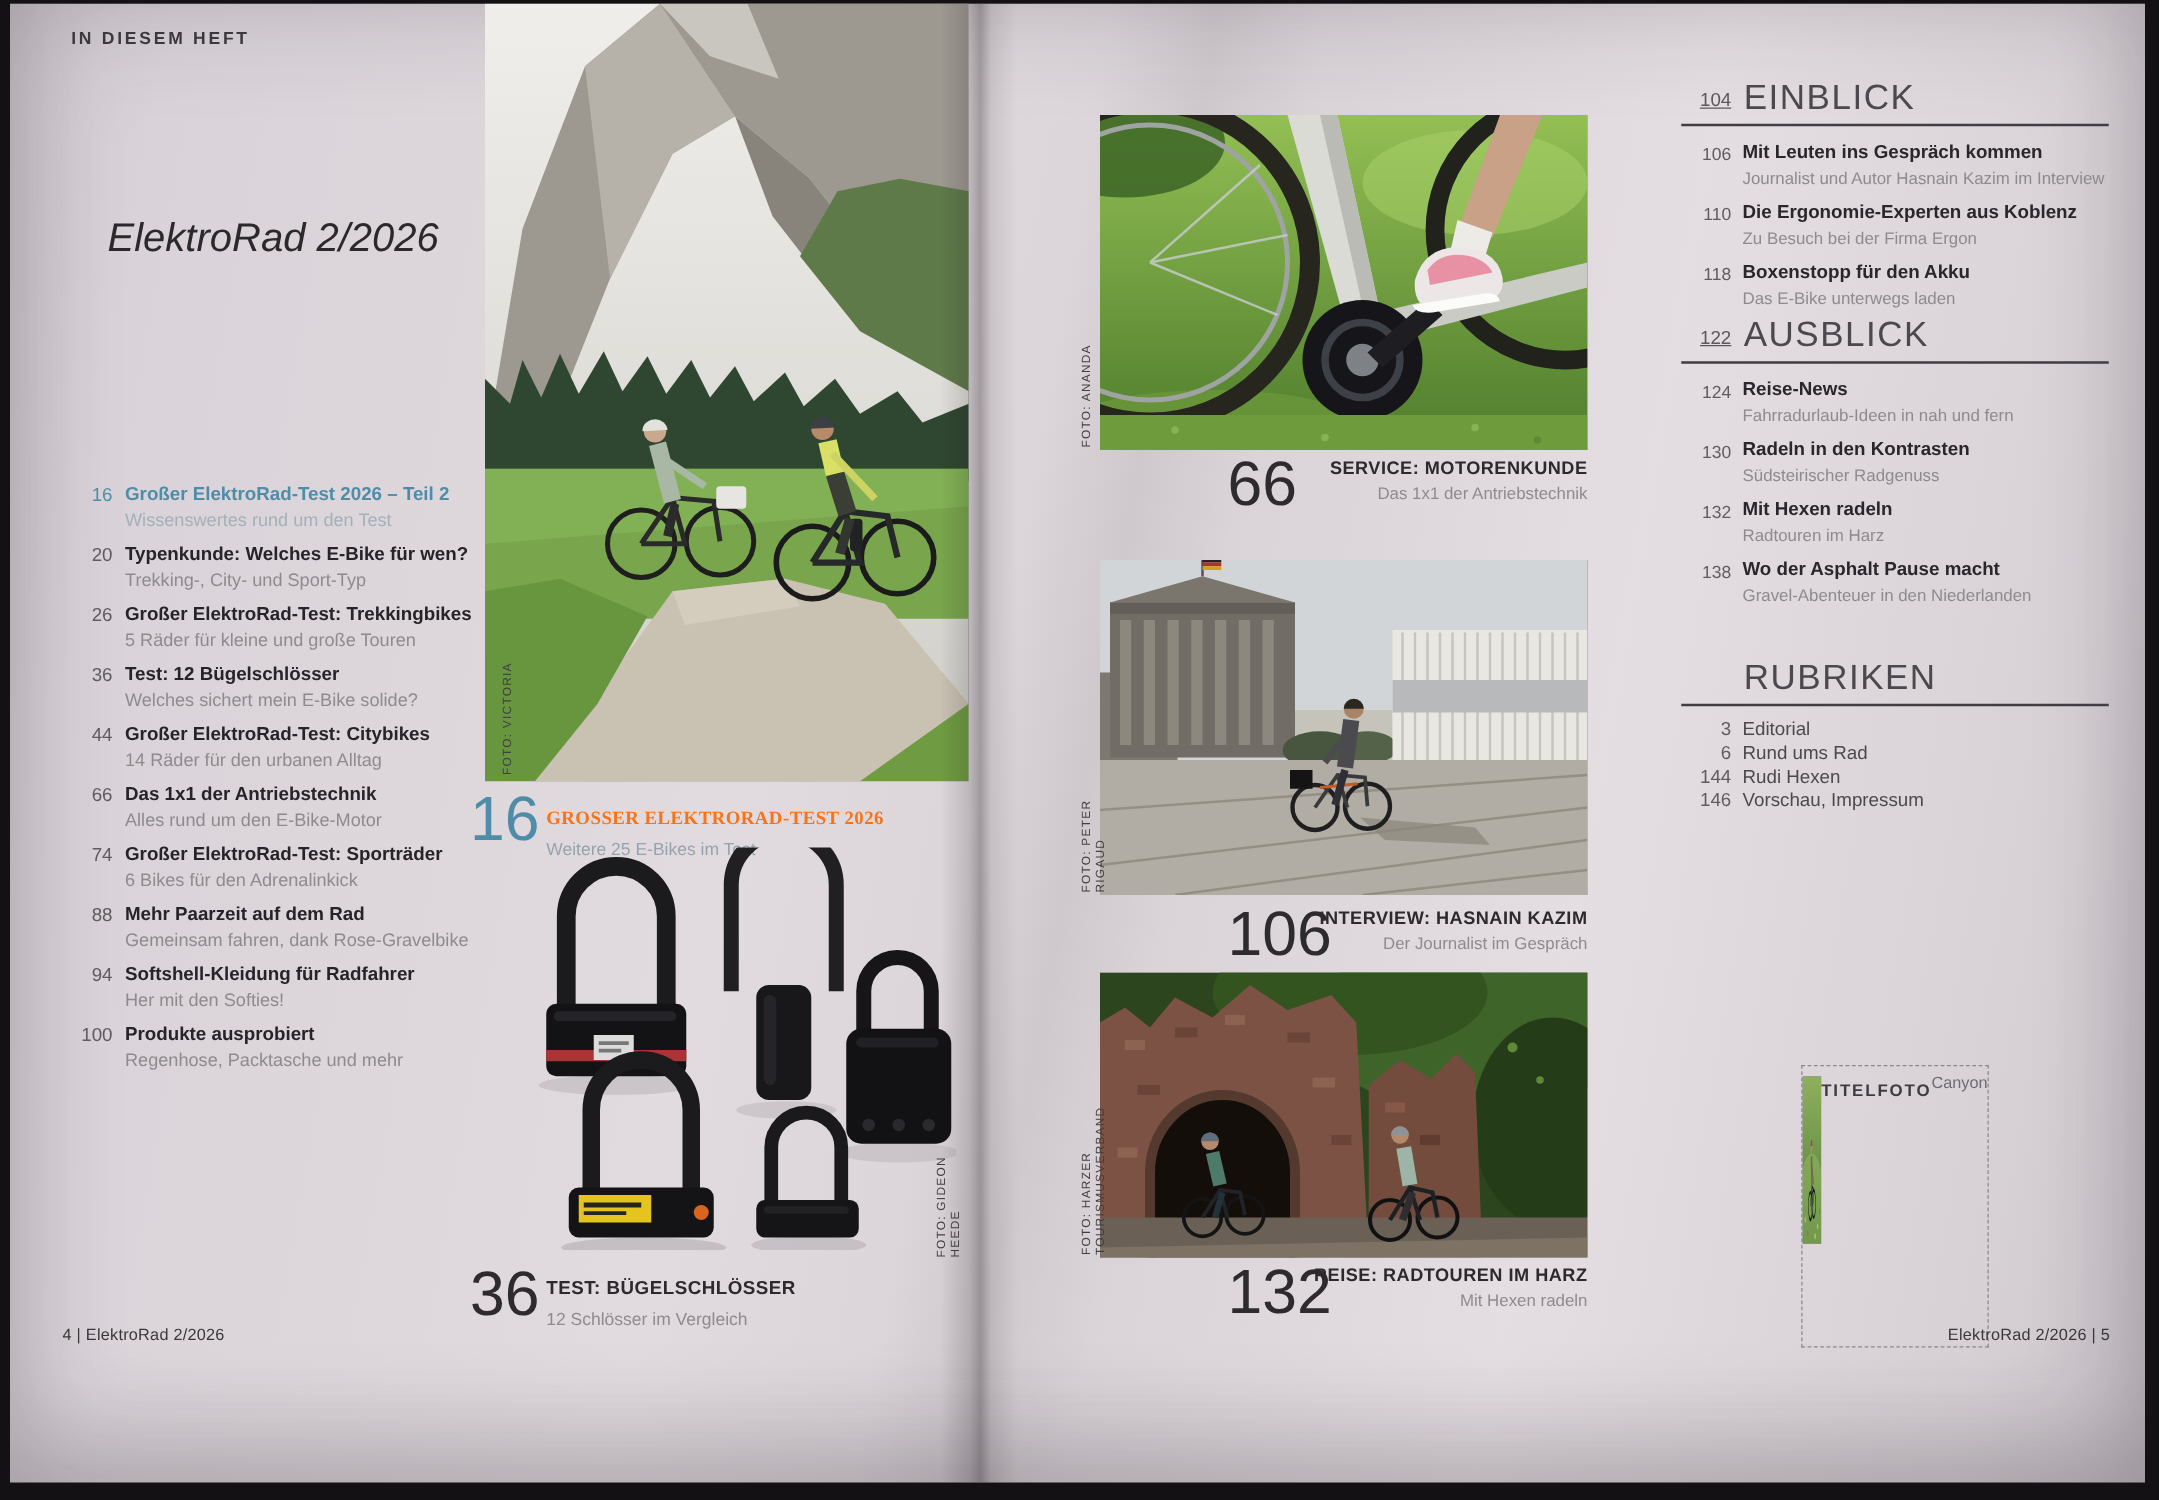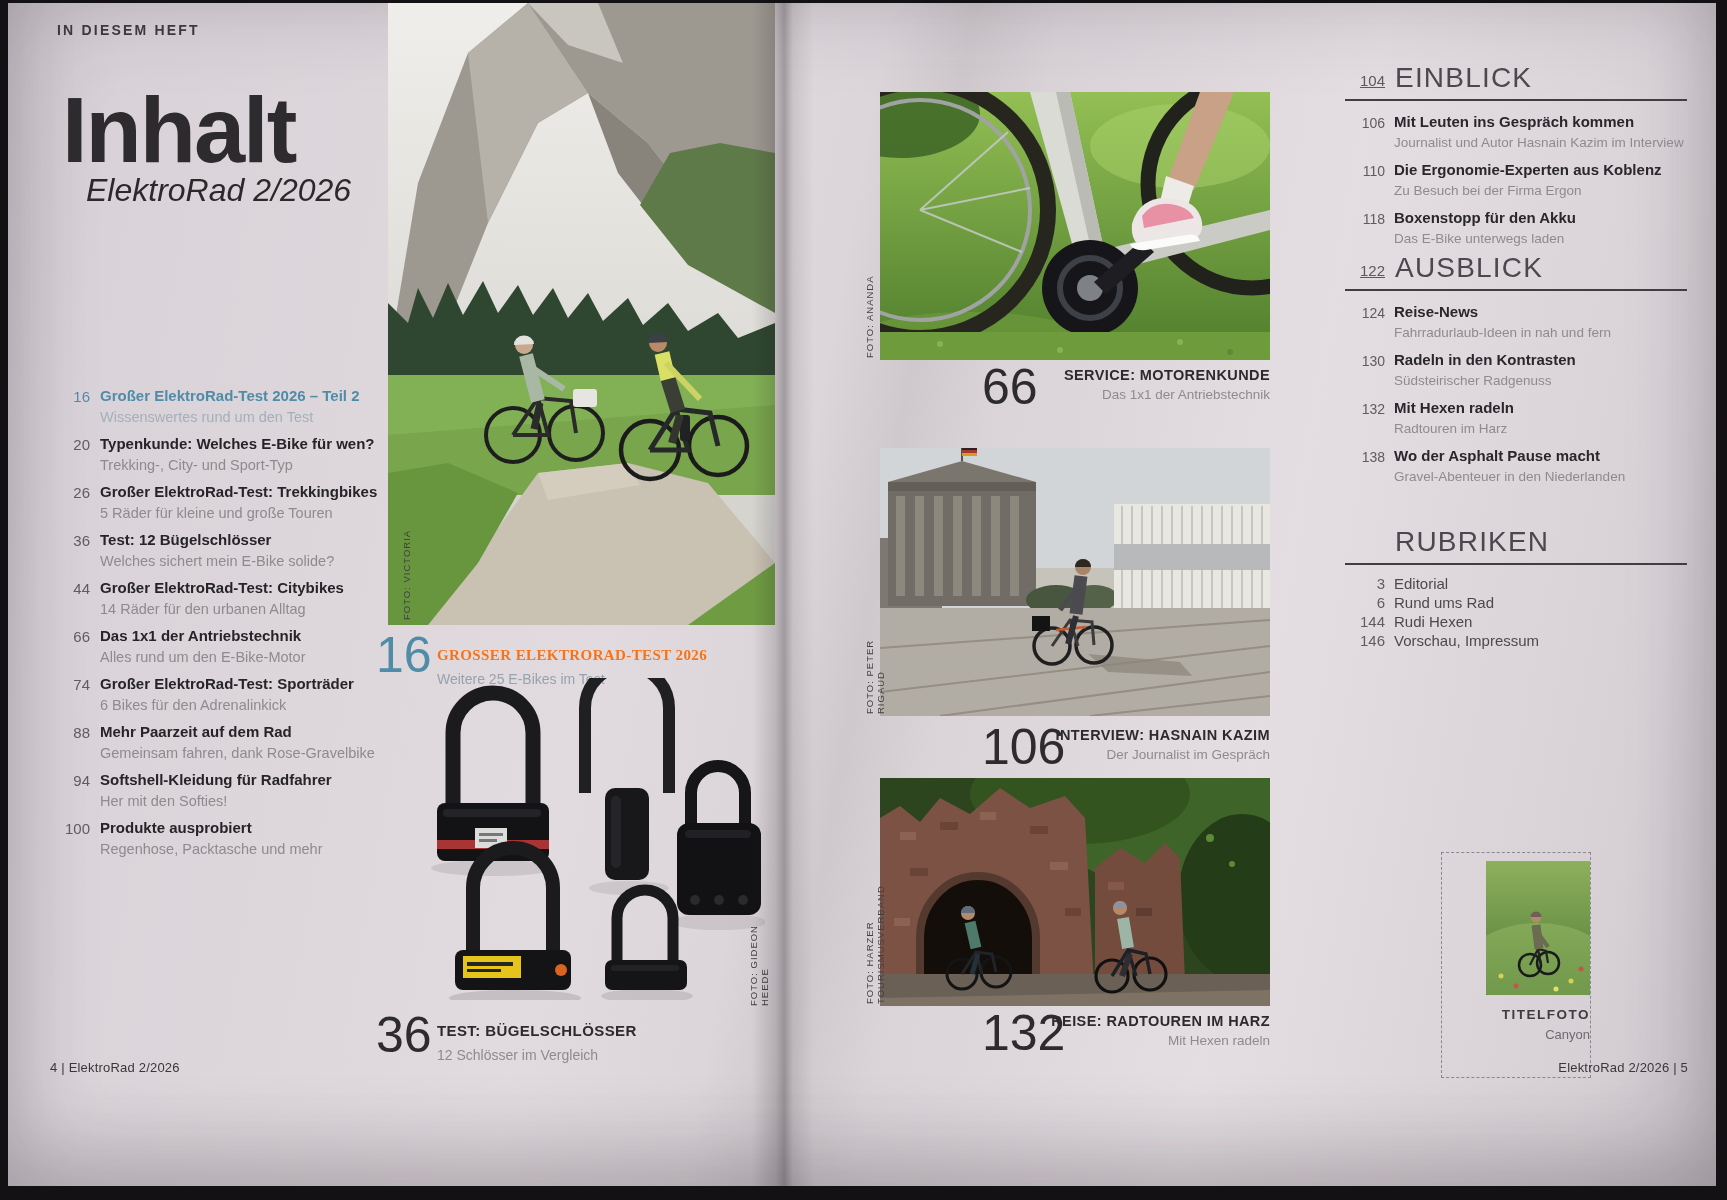--- a/index.html
+++ b/index.html
@@ -49,32 +49,31 @@
   .cap-title.teal{color:#f97316;font-family:Liberation Serif, serif;}
   .cap-sub{font-size:14px;color:#8e8a8e;line-height:17px;margin-top:3px;}
   .cap-sub.teal{color:#96a3ad;}
   .rcap{width:390px;height:56px;}
   .rcap .big-num{position:absolute;left:102px;top:0;}
   .rcap .txt{position:absolute;right:0;top:4px;text-align:right;}
   .rcap .cap-title{font-size:14.5px;}
   .rcap .cap-sub{font-size:13.5px;margin-top:2px;}
   .footer{font-size:13px;color:#39373a;letter-spacing:.2px;}
   
-  .tbox{border:1.5px dashed #8b8790;display:flex;flex-direction:column;align-items:flex-end;}
+  .tbox{border:1.5px dashed #8b8790;display:flex;flex-direction:row;align-items:flex-start;}
   .tbox .tlabel{margin-top:12px;font-size:13.5px;font-weight:bold;letter-spacing:1.5px;color:#3e3c41;}
   .tbox .tcredit{margin-top:5px;font-size:13px;color:#6e6a71;}
 </style>
 </head>
 <body>
 
 <div id="stage">
   <div id="paper"></div>
 
   <div class="abs kicker nw">IN DIESEM HEFT</div>
-  <div class="abs main-title nw">Inhalt</div>
   <div class="abs issue nw">ElektroRad 2/2026</div>
 
 
   <div class="abs toc" style="left:54px;top:387px;width:322px;">
     <div class="toc-item hl">
       <span class="toc-num">16</span>
       <span class="toc-title nw">Großer ElektroRad-Test 2026 – Teil 2</span>
       <span class="toc-sub nw">Wissenswertes rund um den Test</span>
     </div>
     <div class="toc-item">

